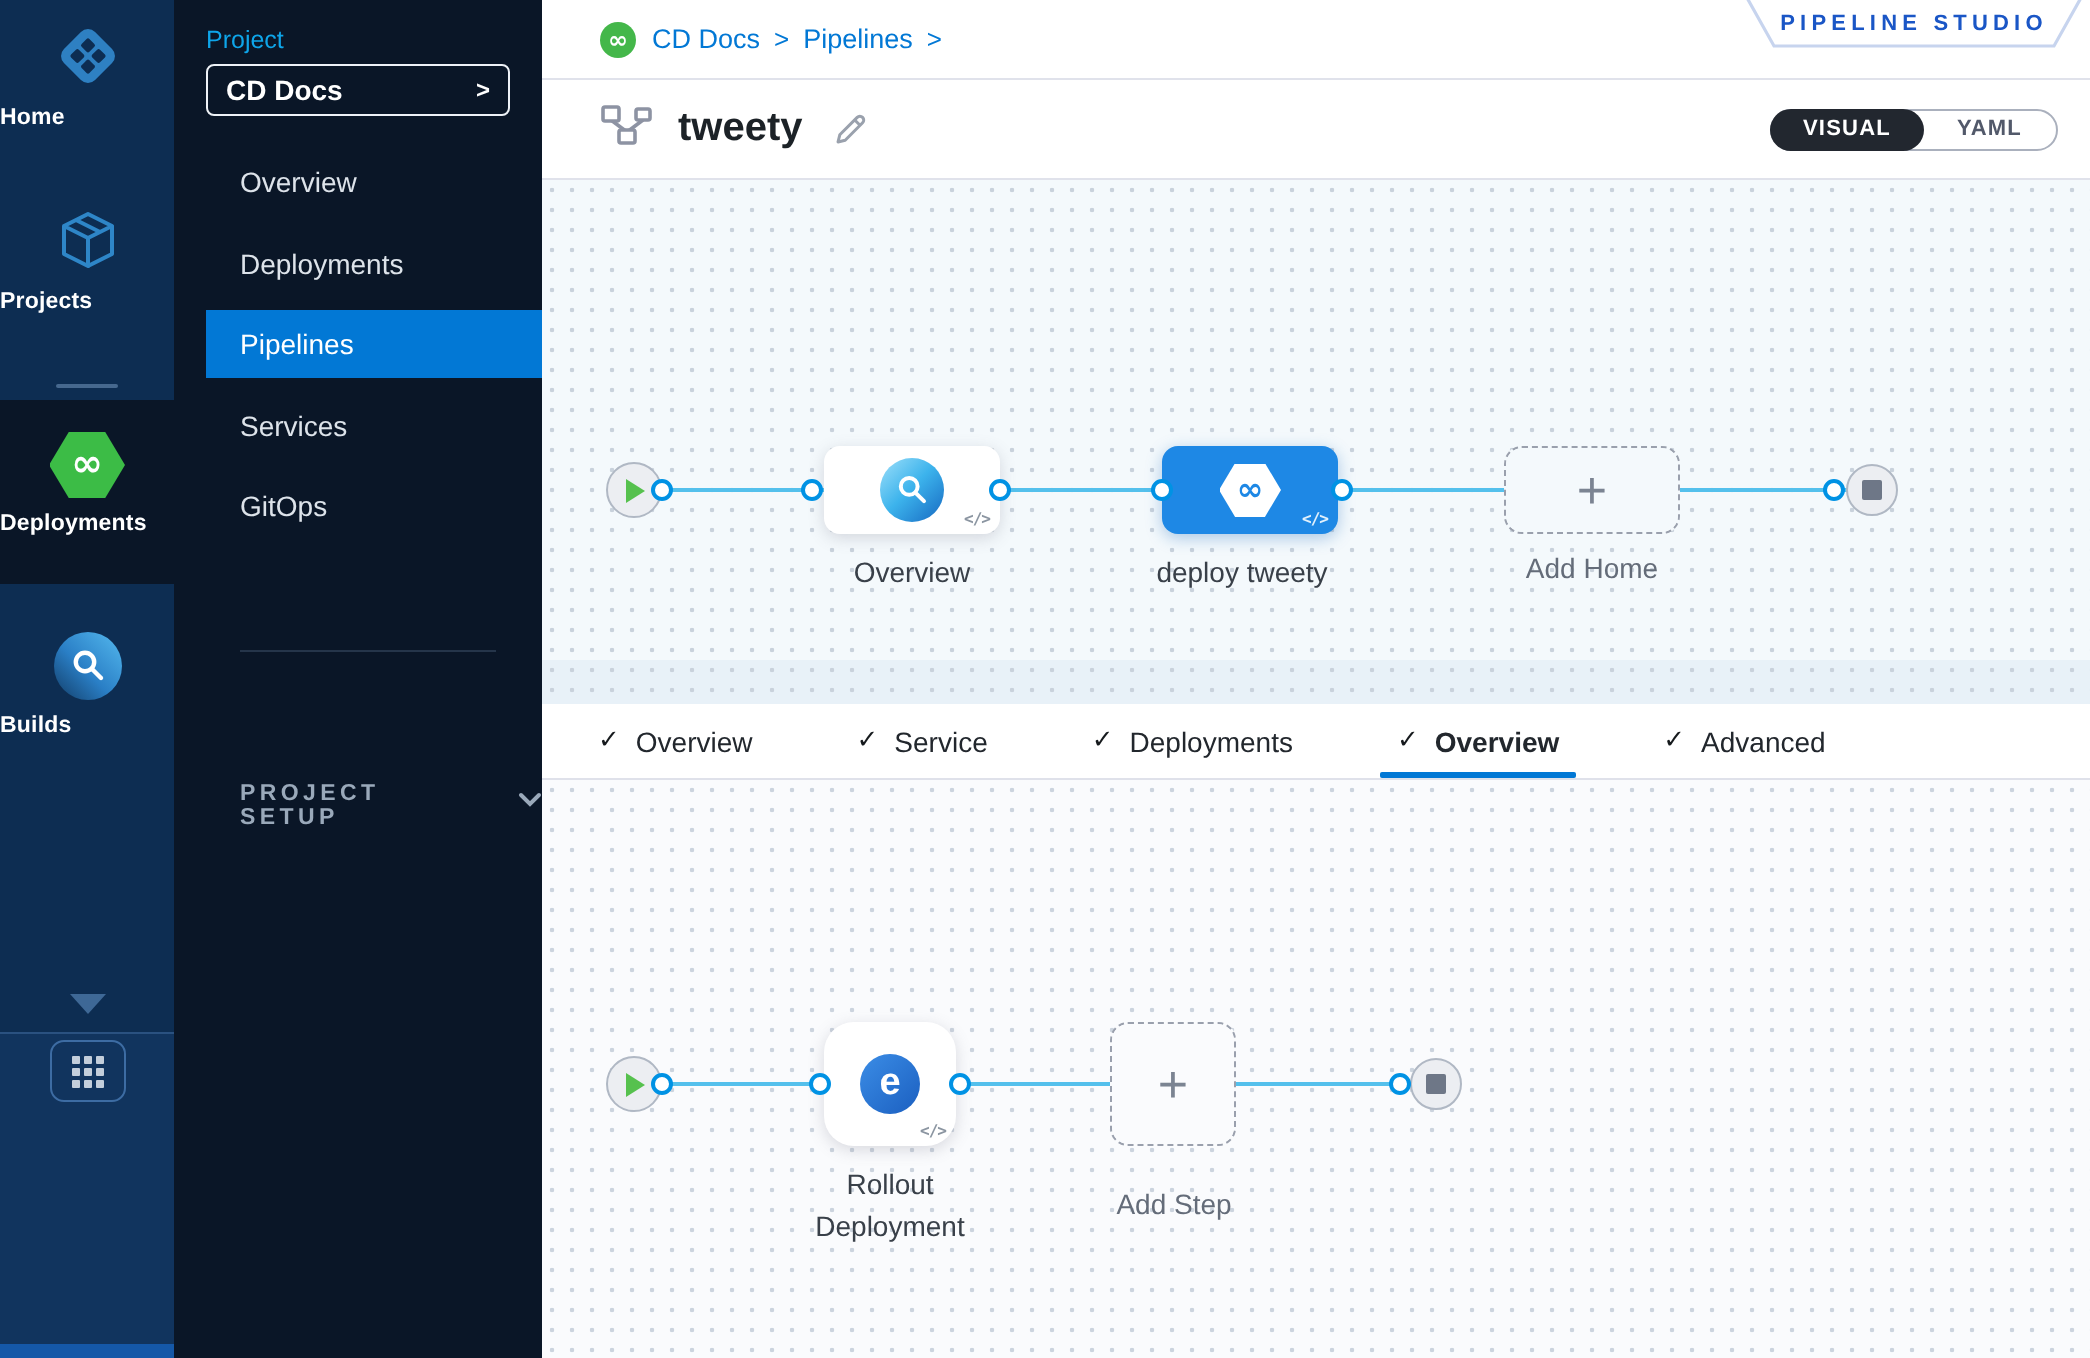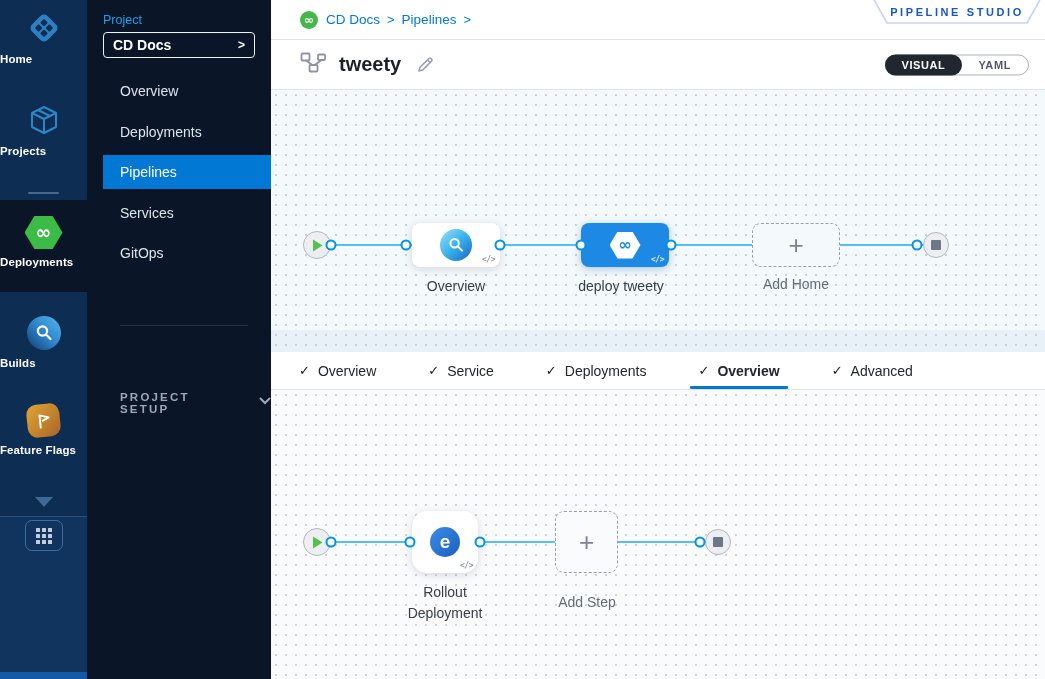--- a/index.html
+++ b/index.html
@@ -167,30 +167,20 @@
       <span class="ric">
         <span class="builds-ic">
           <svg width="22" height="22" viewBox="0 0 22 22" fill="none" stroke="#fff" stroke-width="2.2" stroke-linecap="round">
             <circle cx="9.5" cy="9" r="4.6"></circle>
               <path d="M13 12.5 L17.5 17"></path>
           </svg>
         </span>
       </span>
       <div class="rail-label">Builds</div>
     </div>
-    <div class="rail-item ri-ff">
-      <span class="ric">
-        <span class="ff-ic">
-          <svg width="20" height="20" viewBox="0 0 20 20" fill="none" stroke="#fff" stroke-width="1.9" stroke-linejoin="round">
-            <path d="M6 17 V4 L15 7 L8 10"></path>
-          </svg>
-        </span>
-      </span>
-      <div class="rail-label">Feature Flags</div>
-    </div>
     <div class="rail-chevron"></div>
     <div class="rail-bottom">
       <div class="waffle-box">
         <span class="waffle">
           <i></i>
             <i></i>
             <i></i>
             <i></i>
             <i></i>
             <i></i>

